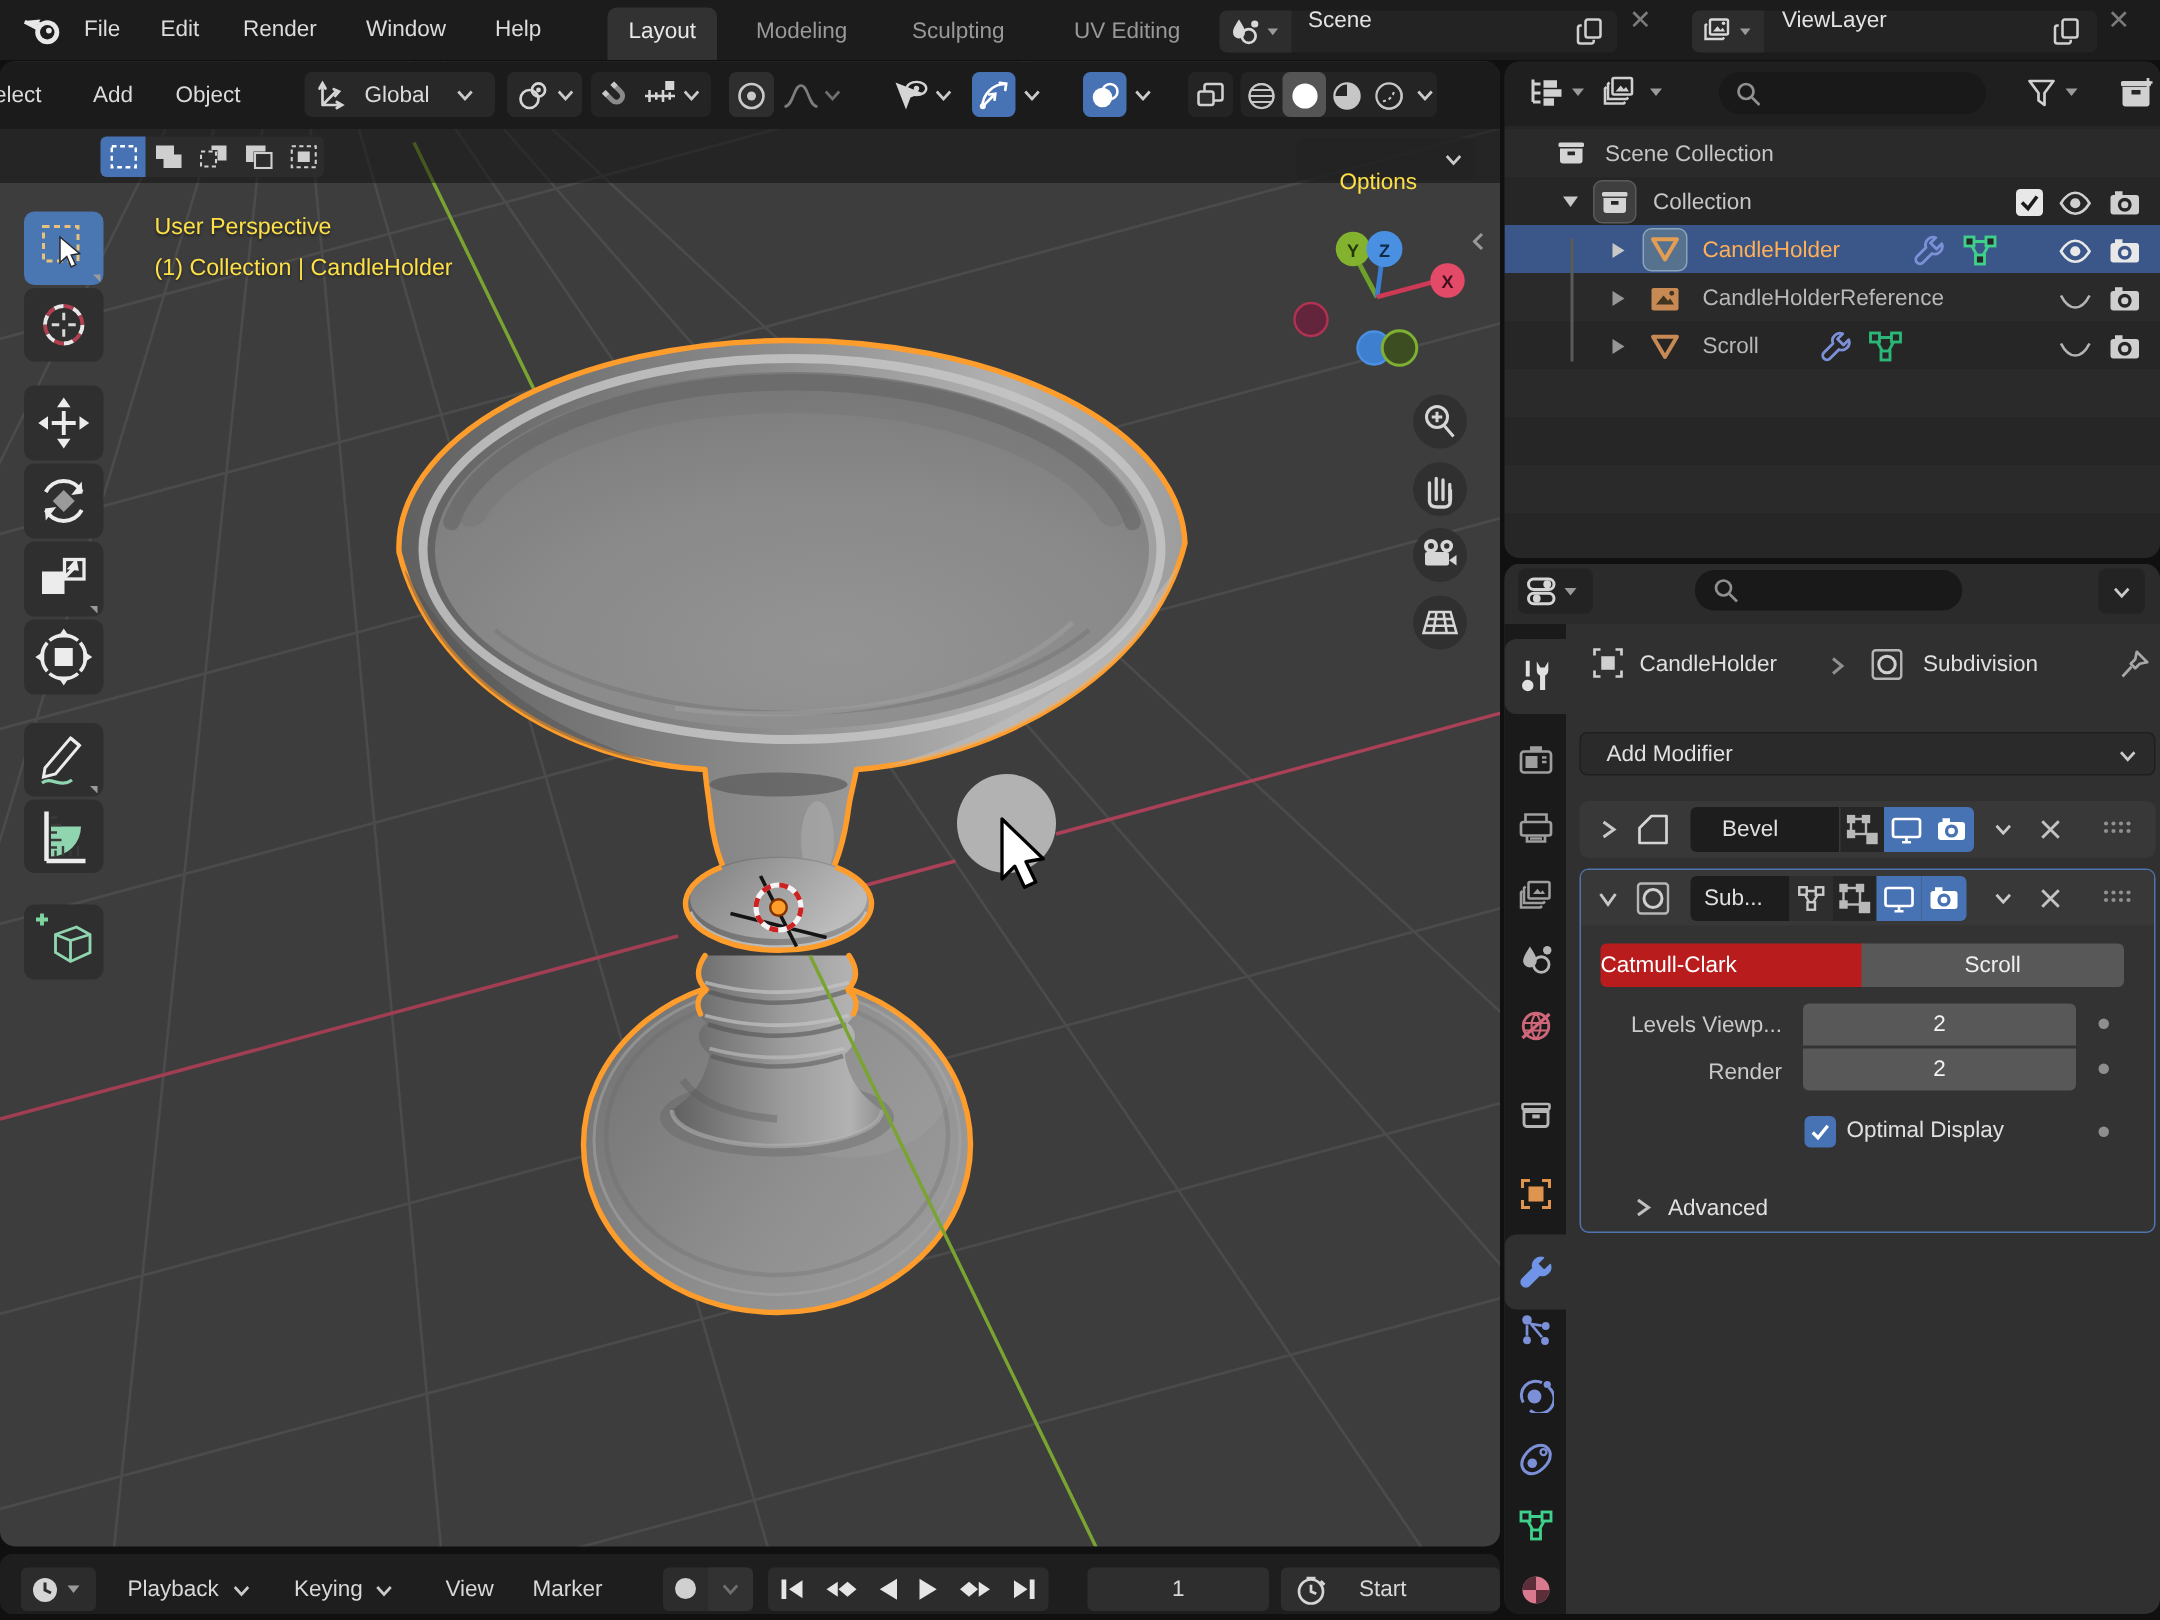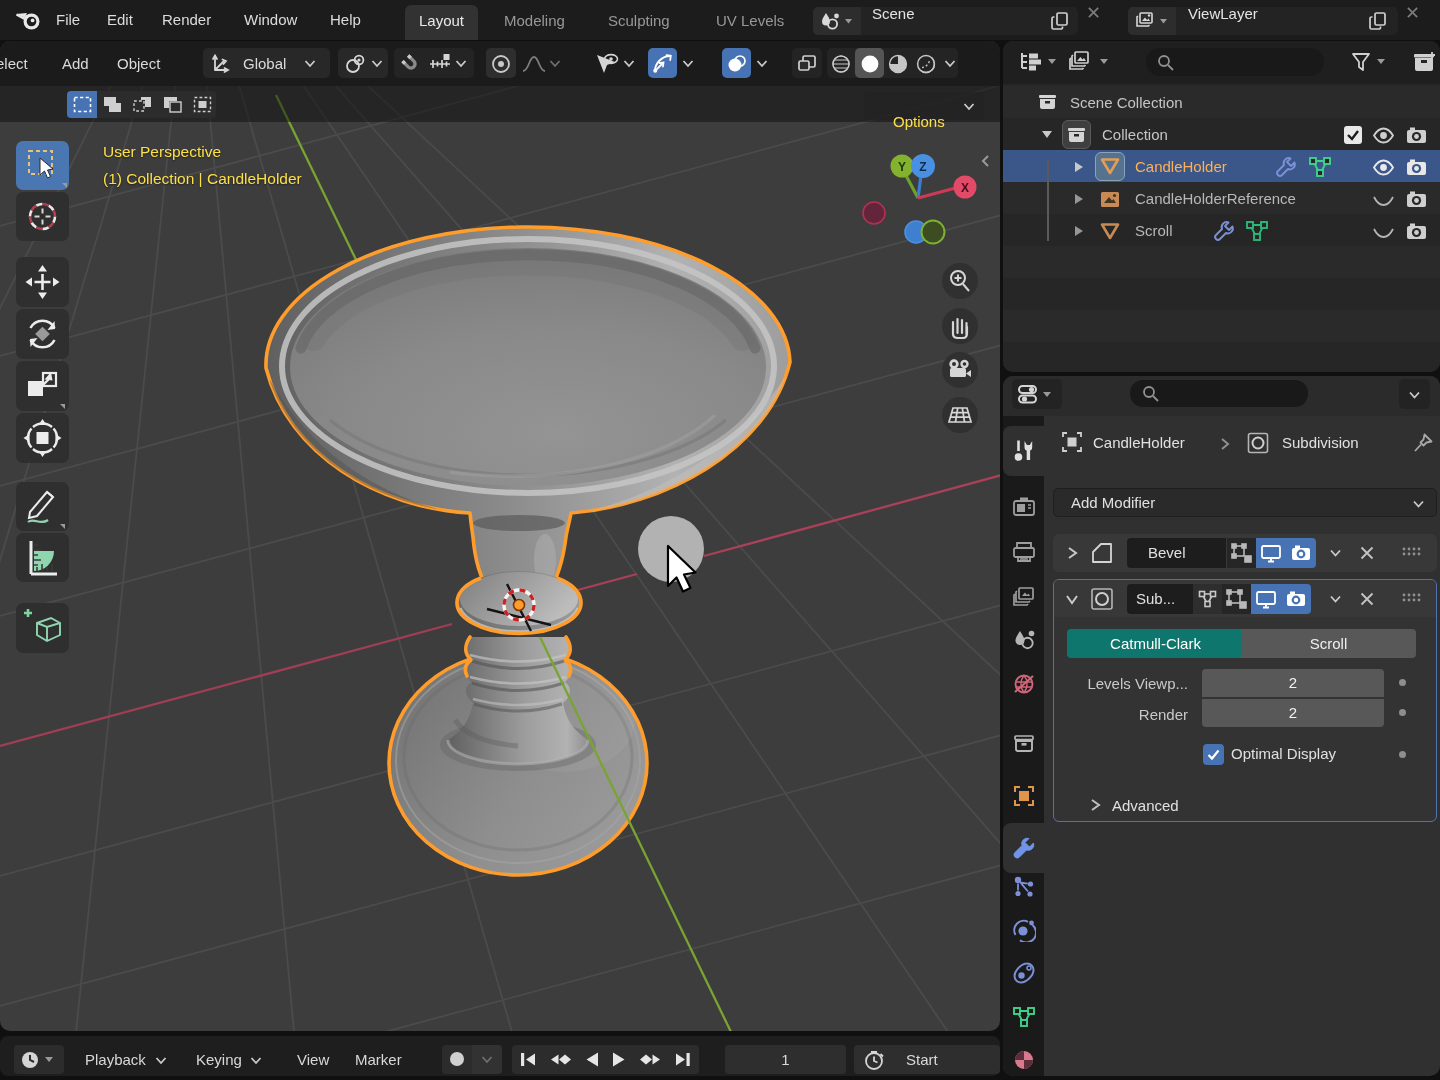--- a/index.html
+++ b/index.html
@@ -54,21 +54,21 @@
       <path d="M2.5 7.5 L11 12 L13 8" stroke="#e8e8e8" stroke-width="2.5" fill="none"></path>
     </svg>
     <div class="menu" style="left:56px">File</div>
     <div class="menu" style="left:107px">Edit</div>
     <div class="menu" style="left:162px">Render</div>
     <div class="menu" style="left:244px">Window</div>
     <div class="menu" style="left:330px">Help</div>
     <div class="wtab active" style="left:405px">Layout</div>
     <div class="wtab" style="left:490px">Modeling</div>
     <div class="wtab" style="left:594px">Sculpting</div>
-    <div class="wtab" style="left:702px">UV Levels</div>
+    <div class="wtab" style="left:702px">UV Editing</div>
 
     <div class="abs" style="left:813px;top:7px;width:265px;height:28px;background:#232323;border-radius:5px"></div>
     <div class="abs" style="left:813px;top:7px;width:48px;height:28px;background:#2d2d2d;border-radius:5px 0 0 5px"></div>
     <svg class="abs" style="left:819px;top:11px" width="36" height="20" viewBox="0 0 36 20">
       <path d="M7 2 C9.5 6 11 8 11 10.6 A4 4 0 0 1 3 10.6 C3 8 4.5 6 7 2 Z" fill="#d8d8d8"></path>
       <circle cx="13.5" cy="13" r="4.6" fill="none" stroke="#d8d8d8" stroke-width="1.8"></circle>
       <circle cx="17.5" cy="5" r="2.4" fill="#d8d8d8"></circle>
       <path d="M26 8 L33 8 L29.5 12.5 Z" fill="#9a9a9a"></path>
     </svg>
     <div class="menu" style="left:872px;top:-6px;color:#e3e3e3">Scene</div>
@@ -922,21 +922,21 @@
           <circle cx="8" cy="3" r="1.4"></circle>
           <circle cx="13" cy="3" r="1.4"></circle>
           <circle cx="18" cy="3" r="1.4"></circle>
         <circle cx="3" cy="8" r="1.4"></circle>
           <circle cx="8" cy="8" r="1.4"></circle>
           <circle cx="13" cy="8" r="1.4"></circle>
           <circle cx="18" cy="8" r="1.4"></circle>
       </g>
     </svg>
 
-    <div class="abs" style="left:64px;top:253px;width:177px;height:29px;background:#0f766e;border-radius:4px 0 0 4px;color:#fff;font-size:15px;text-align:center;line-height:29px">Catmull-Clark</div>
+    <div class="abs" style="left:64px;top:253px;width:177px;height:29px;background:#b91c1c;border-radius:4px 0 0 4px;color:#fff;font-size:15px;text-align:left;line-height:29px">Catmull-Clark</div>
     <div class="abs" style="left:238px;top:253px;width:175px;height:29px;background:#585858;border-radius:0 4px 4px 0;color:#efefef;font-size:15px;text-align:center;line-height:29px">Scroll</div>
 
     <div class="abs plabel" style="left:0;top:299px;width:185px">Levels Viewp...</div>
     <div class="abs" style="left:199px;top:293px;width:182px;height:28px;background:#585858;border-radius:4px 4px 0 0;color:#f2f2f2;font-size:15px;text-align:center;line-height:28px">2</div>
     <div class="abs plabel" style="left:0;top:330px;width:185px">Render</div>
     <div class="abs" style="left:199px;top:323px;width:182px;height:28px;background:#585858;border-radius:0 0 4px 4px;color:#f2f2f2;font-size:15px;text-align:center;line-height:28px">2</div>
     <div class="abs dot" style="left:396px;top:303px"></div>
     <div class="abs dot" style="left:396px;top:333px"></div>
 
     <div class="abs" style="left:200px;top:368px;width:21px;height:21px;background:#4772b3;border-radius:4px"></div>

